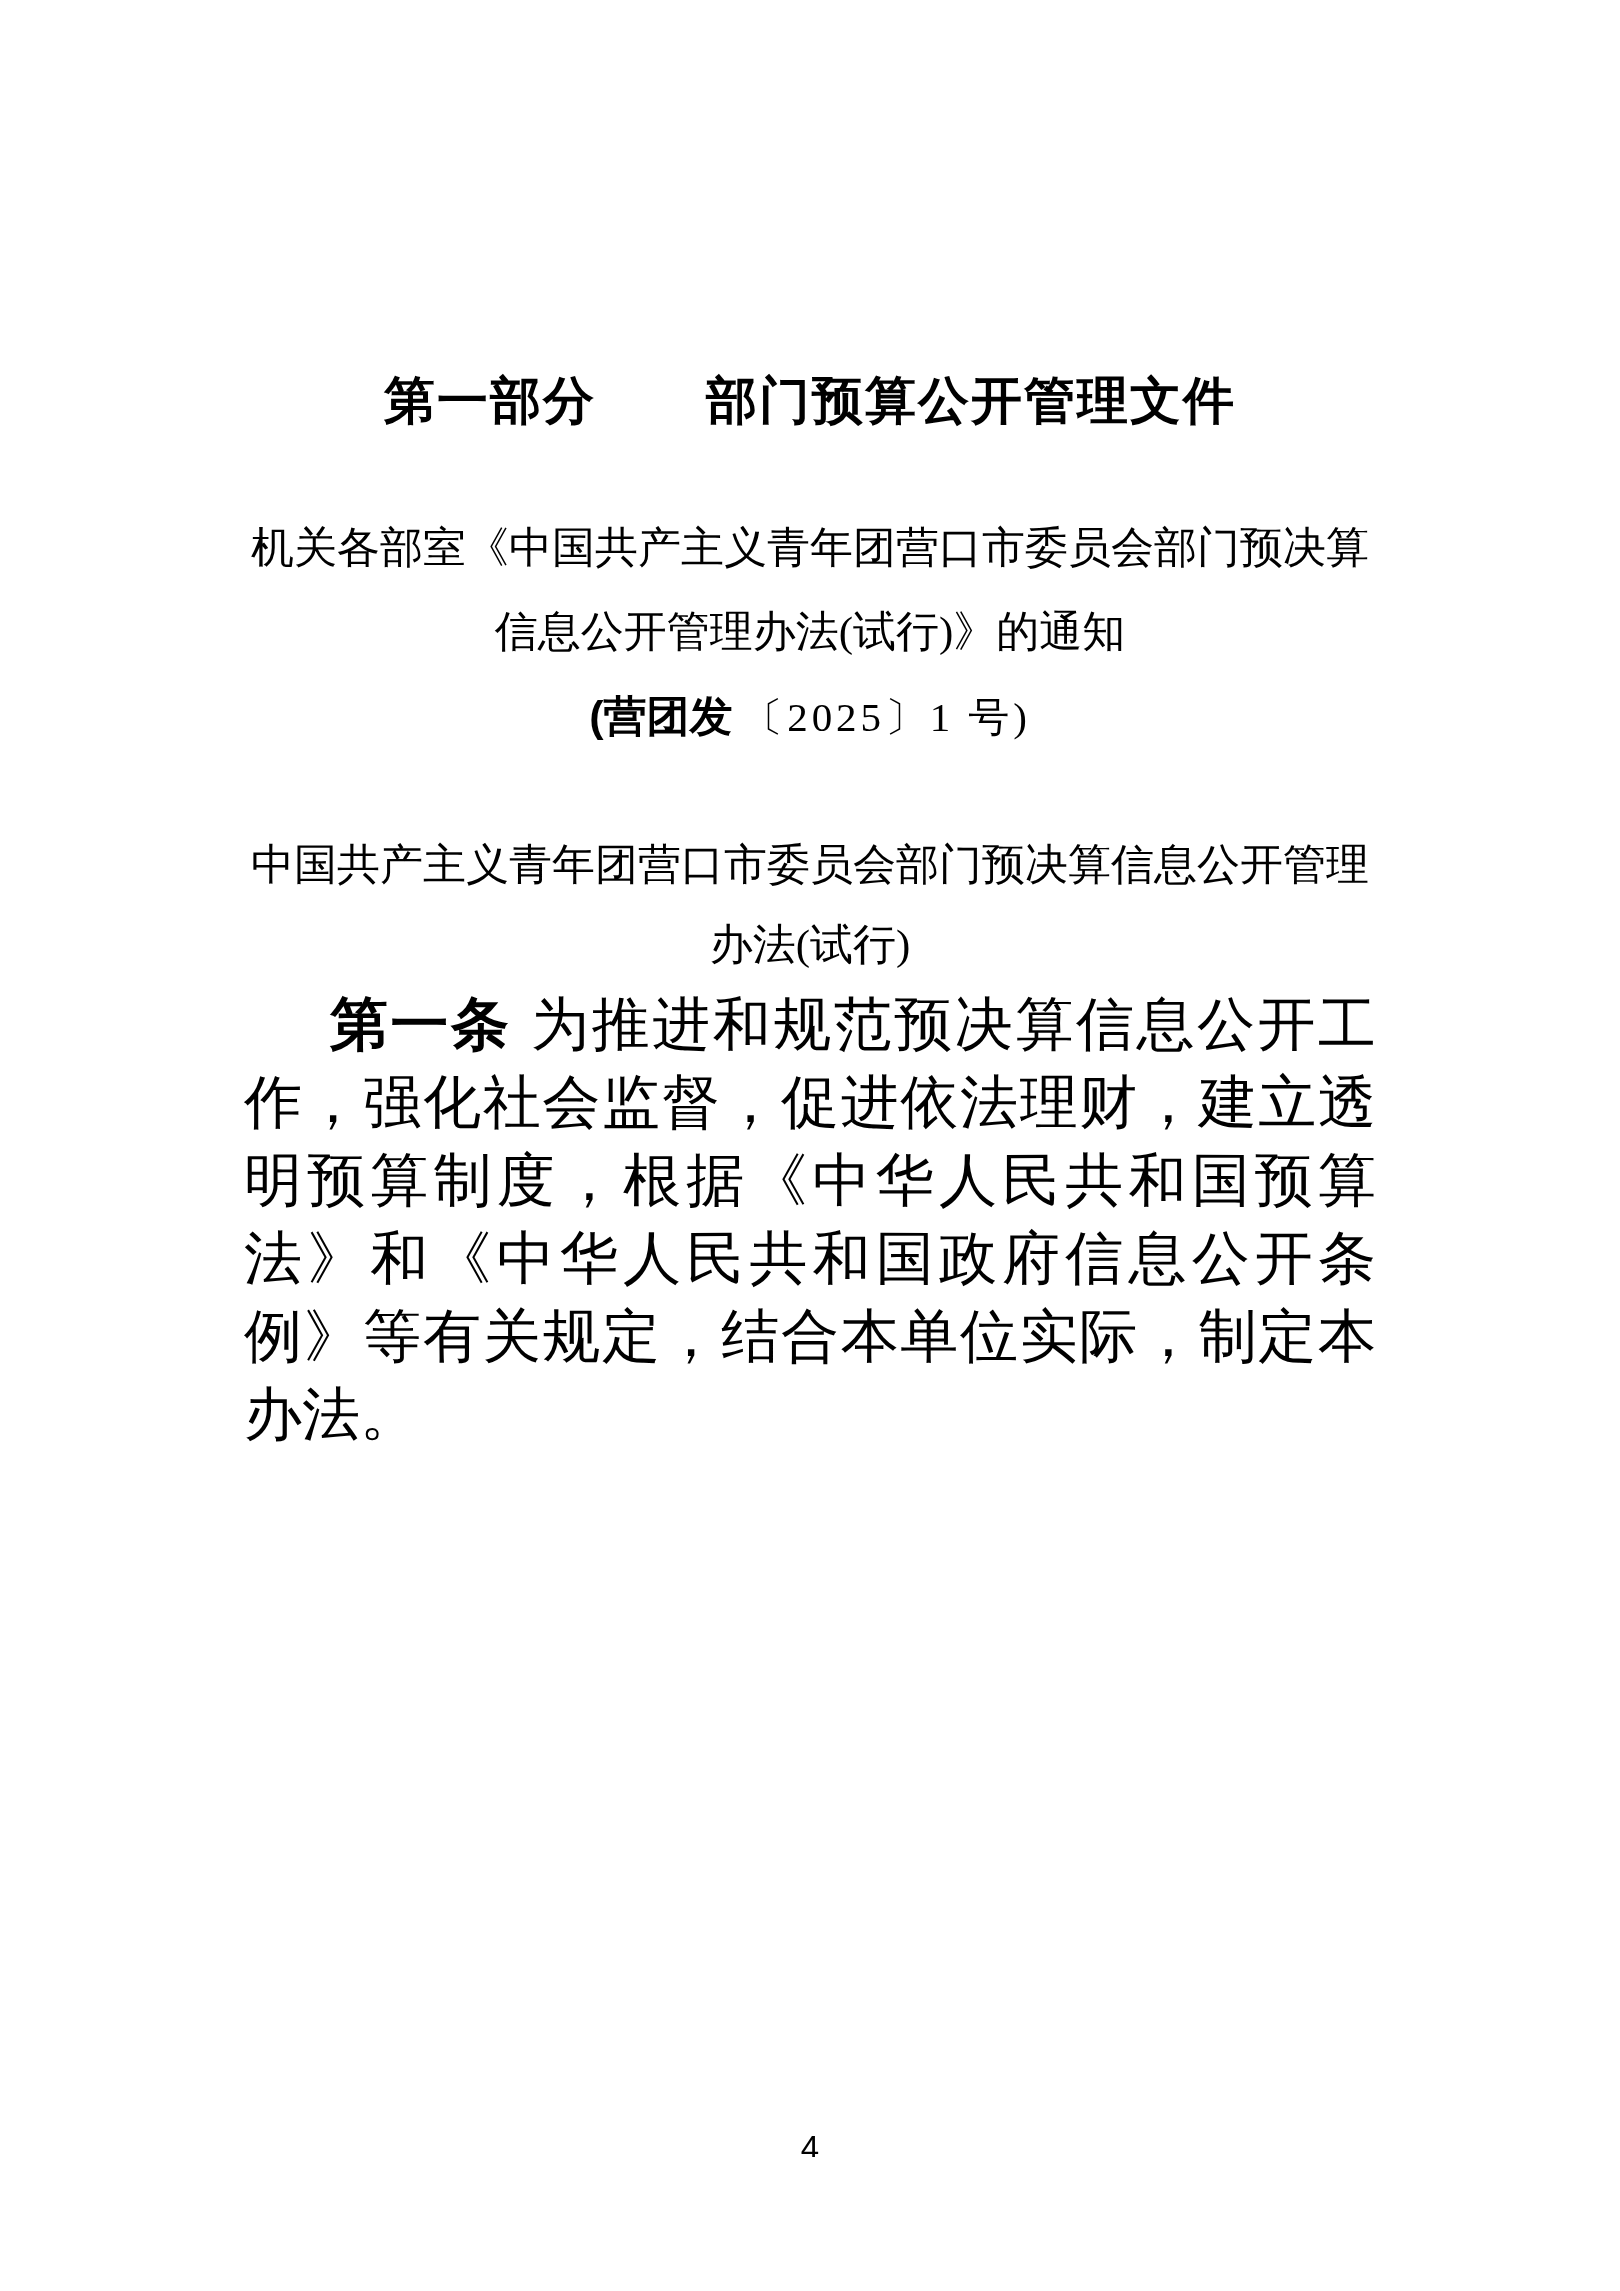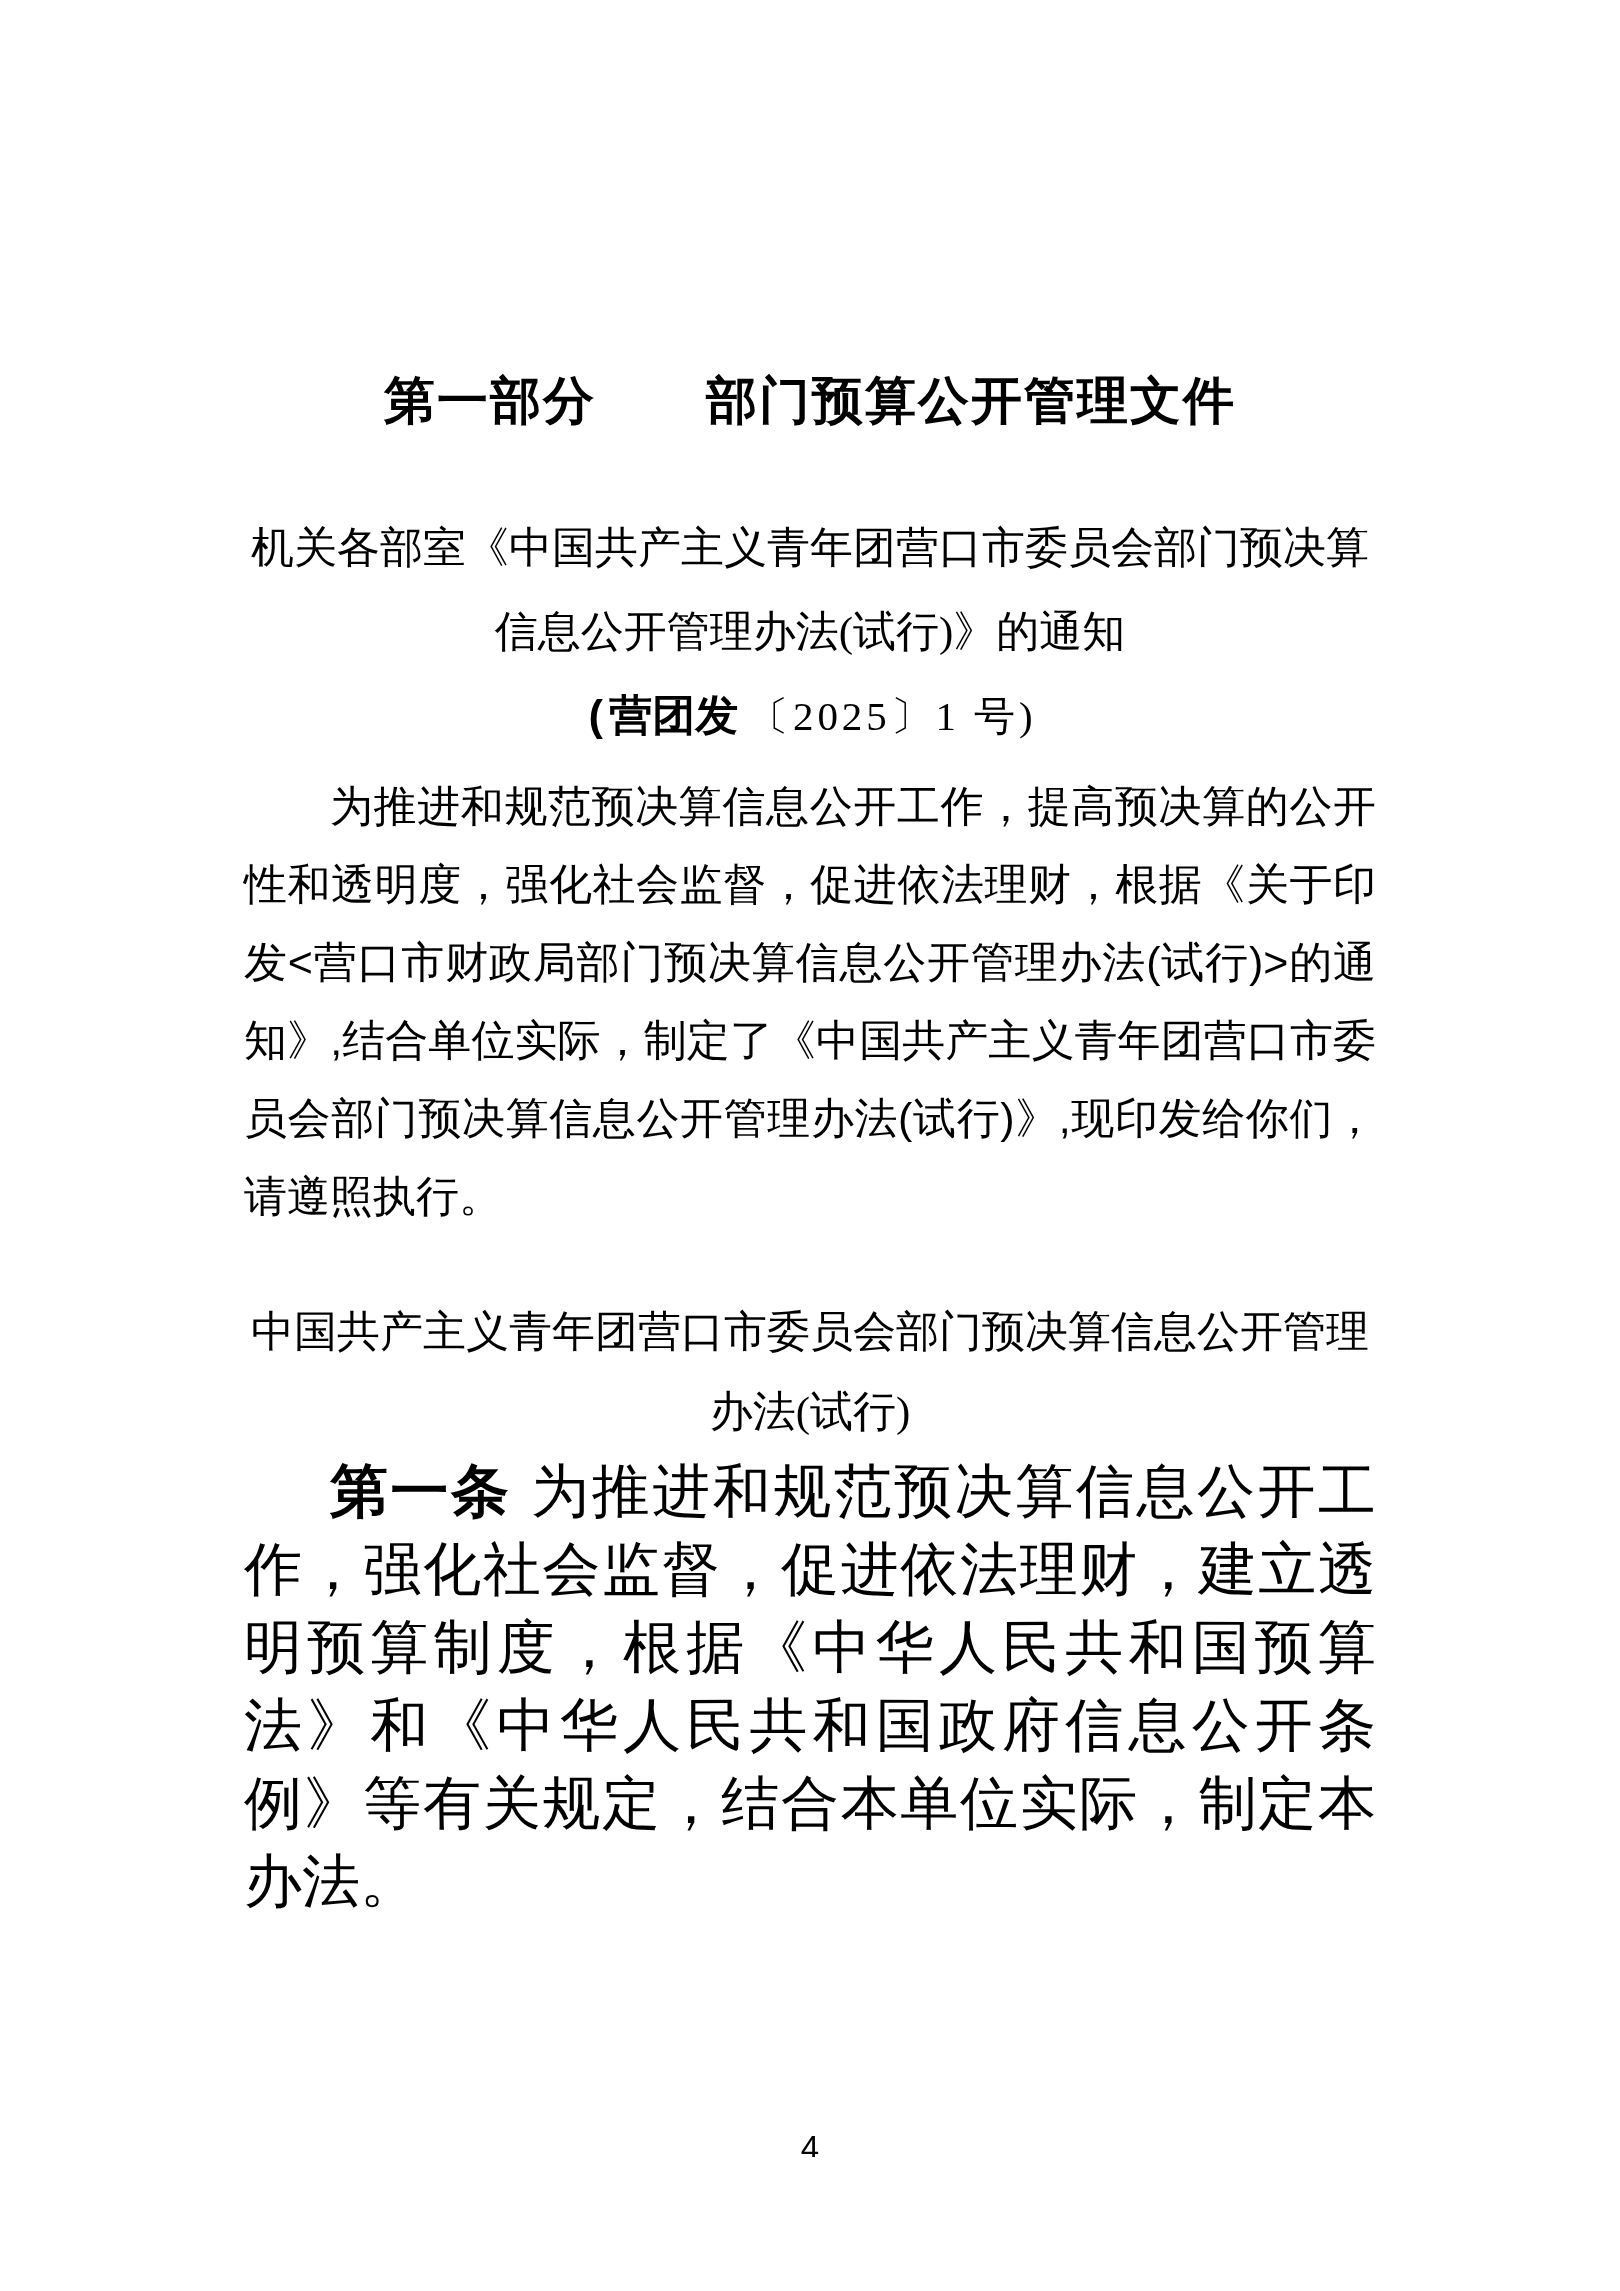--- a/index.html
+++ b/index.html
@@ -43,21 +43,21 @@
     font-size: 43px;
     line-height: 84px;
   }
   .doc-number {
     margin: 0;
     text-align: center;
     line-height: 84px;
     white-space: nowrap;
   }
   .doc-number .prefix {
-    font-family: Liberation Mono, monospace;
+    font-family: Liberation Sans, sans-serif;
     font-weight: bold;
     font-size: 43px;
   }
   .doc-number .rest {
     font-family: "Liberation Serif", "DejaVu Serif", serif;
     font-weight: normal;
     font-size: 41px;
     letter-spacing: 3.9px;
     margin-left: 9.8px;
   }
@@ -116,21 +116,20 @@
 <div class="sheet">
   <div class="content">
 
     <h1 class="part-title"><span>第一部分</span><span class="title-gap"></span><span>部门预算公开管理文件</span></h1>
 
     <h2 class="notice-title">机关各部室《中国共产主义青年团营口市委员会部门预决算信息公开管理办法(试行)》的通知</h2>
 
     <div class="doc-number"><span class="prefix">(营团发</span><span class="rest">〔2025〕1 号)</span></div>
 
     <div class="body-block">
-      <p class="para">为推进和规范预决算信息公开工作，提高预决算的公开性和透明度，强化社会监督，促进依法理财，根据《关于印发&lt;营口市财政局部门预决算信息公开管理办法(试行)&gt;的通知》,结合单位实际，制定了《中国共产主义青年团营口市委员会部门预决算信息公开管理办法(试行)》,现印发给你们，请遵照执行。</p>
     </div>
 
     <h3 class="measures-heading">中国共产主义青年团营口市委员会部门预决算信息公开管理办法(试行)</h3>
 
     <p class="article"><span class="article-label">第一条</span><span>为推进和规范预决算信息公开工作，强化社会监督，促进依法理财，建立透明预算制度，根据《中华人民共和国预算法》和《中华人民共和国政府信息公开条例》等有关规定，结合本单位实际，制定本办法。</span></p>
 
   </div>
 
   <div class="page-number">4</div>
 </div>

